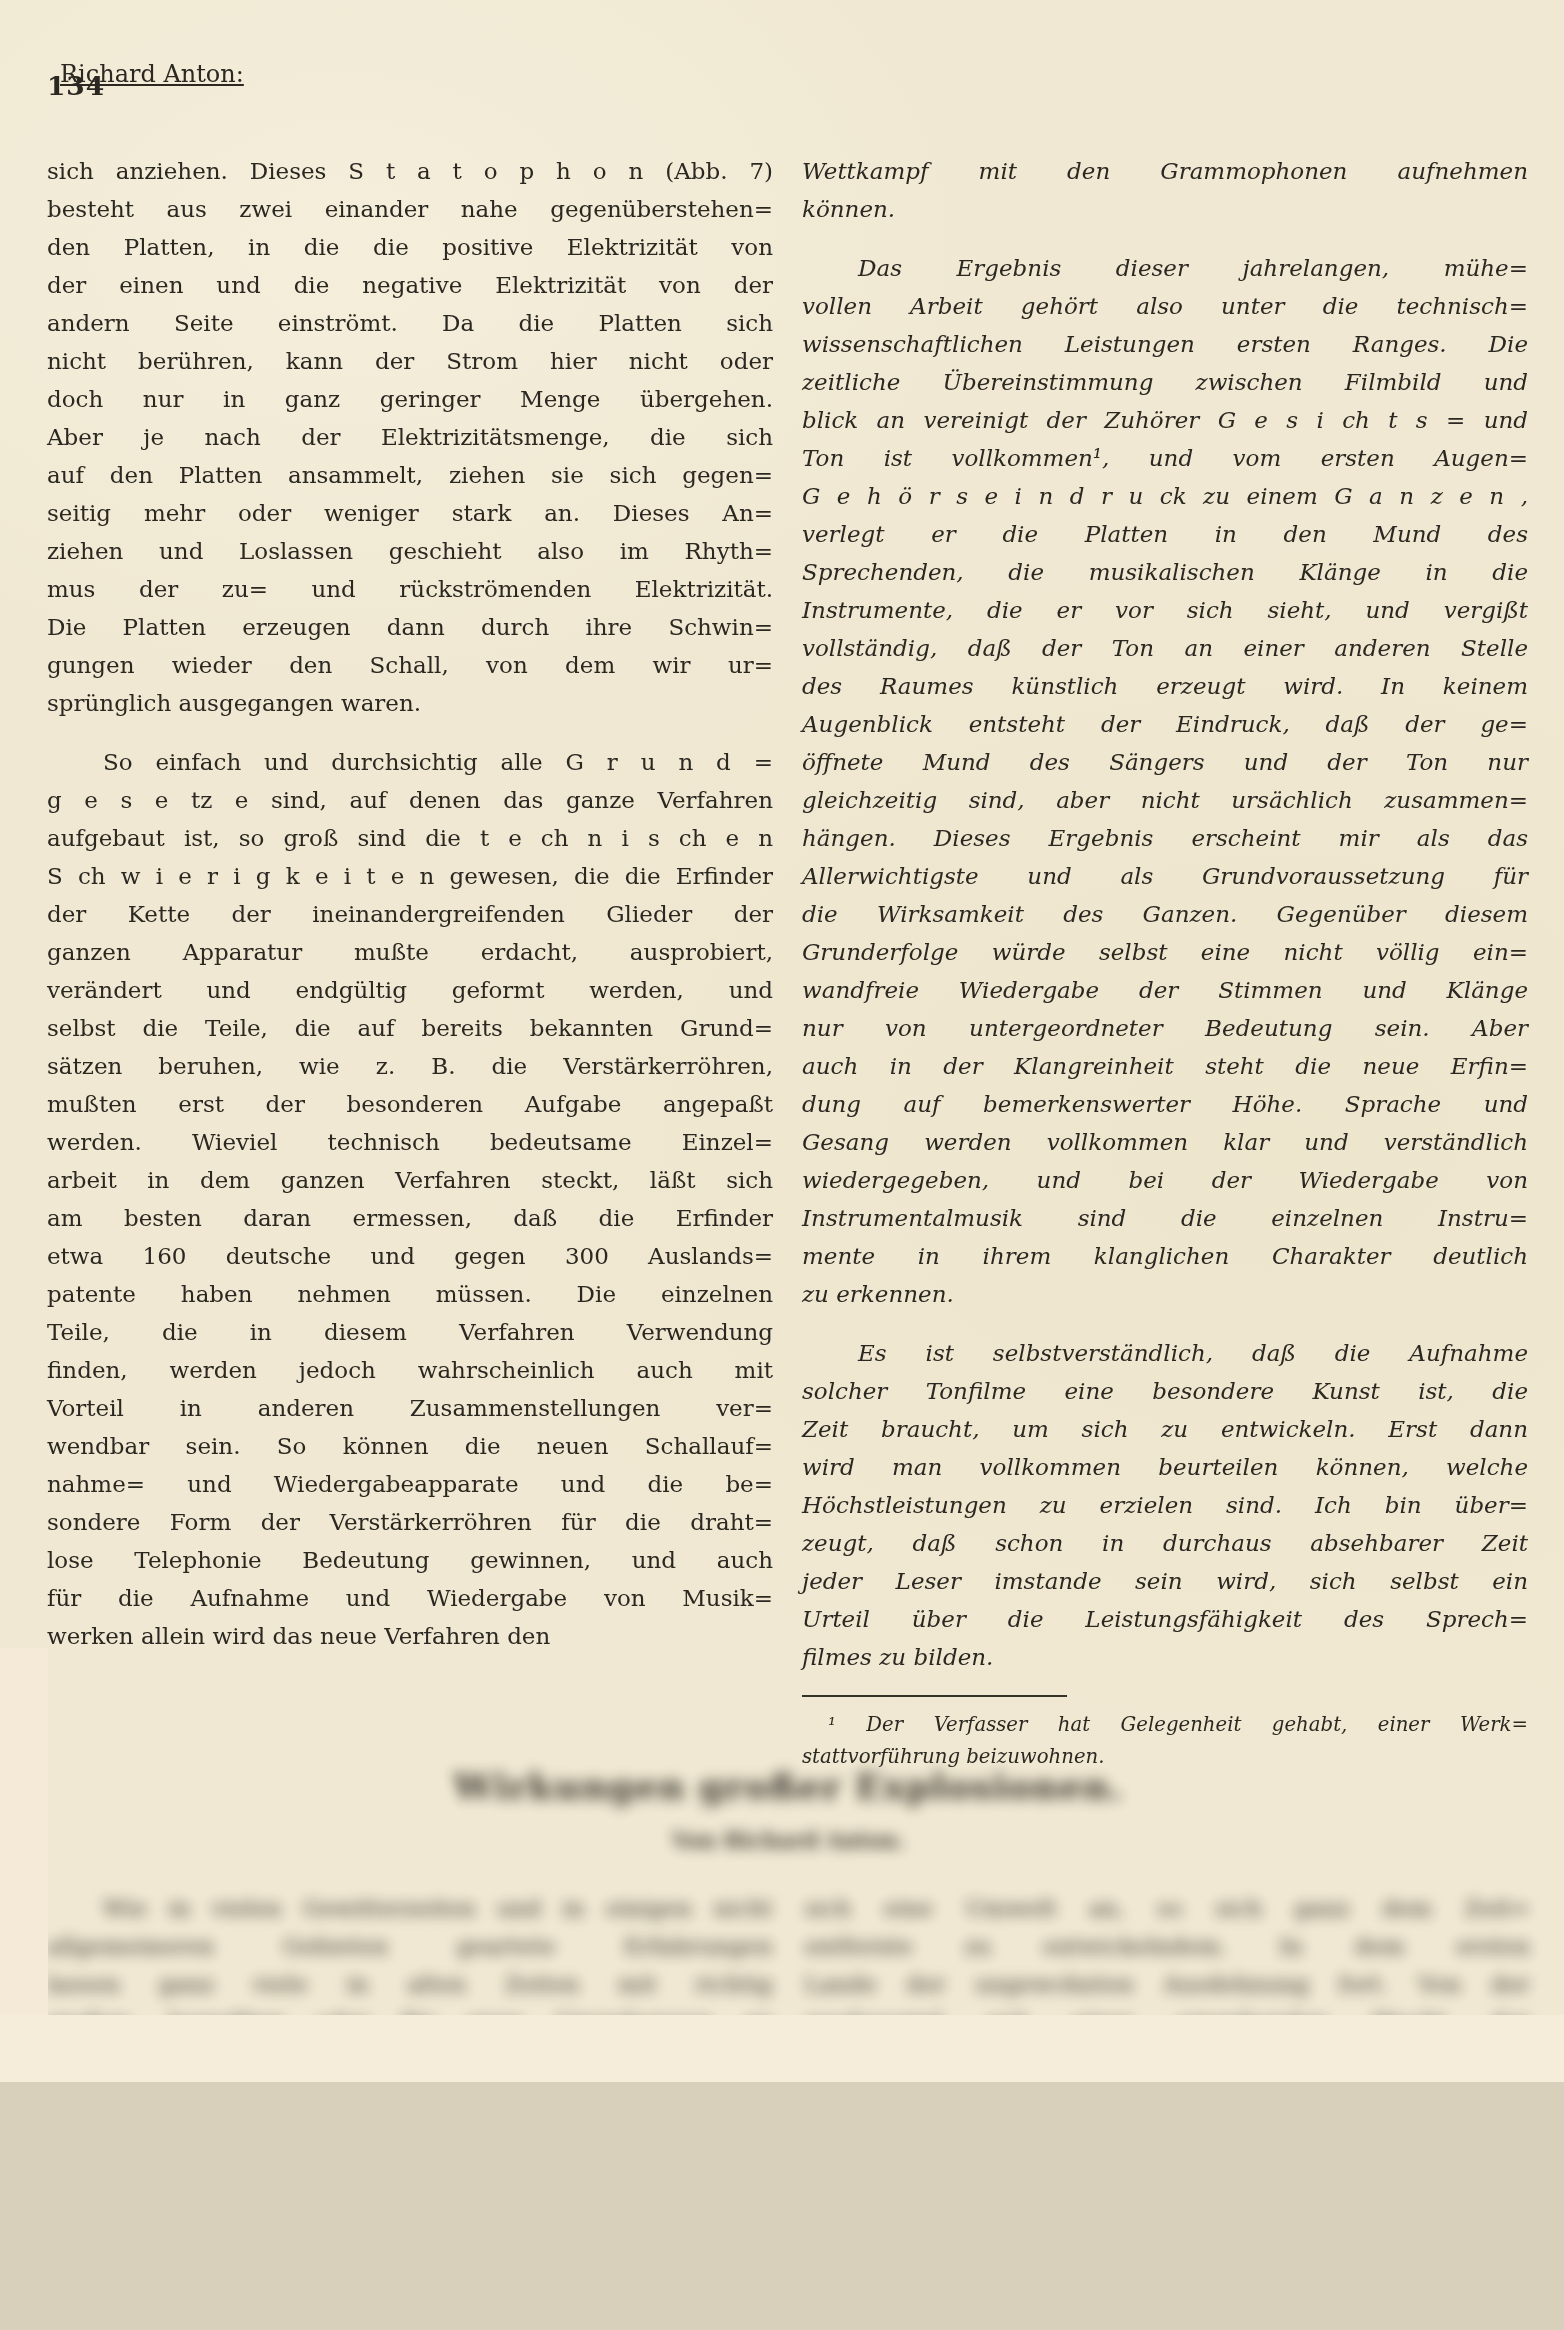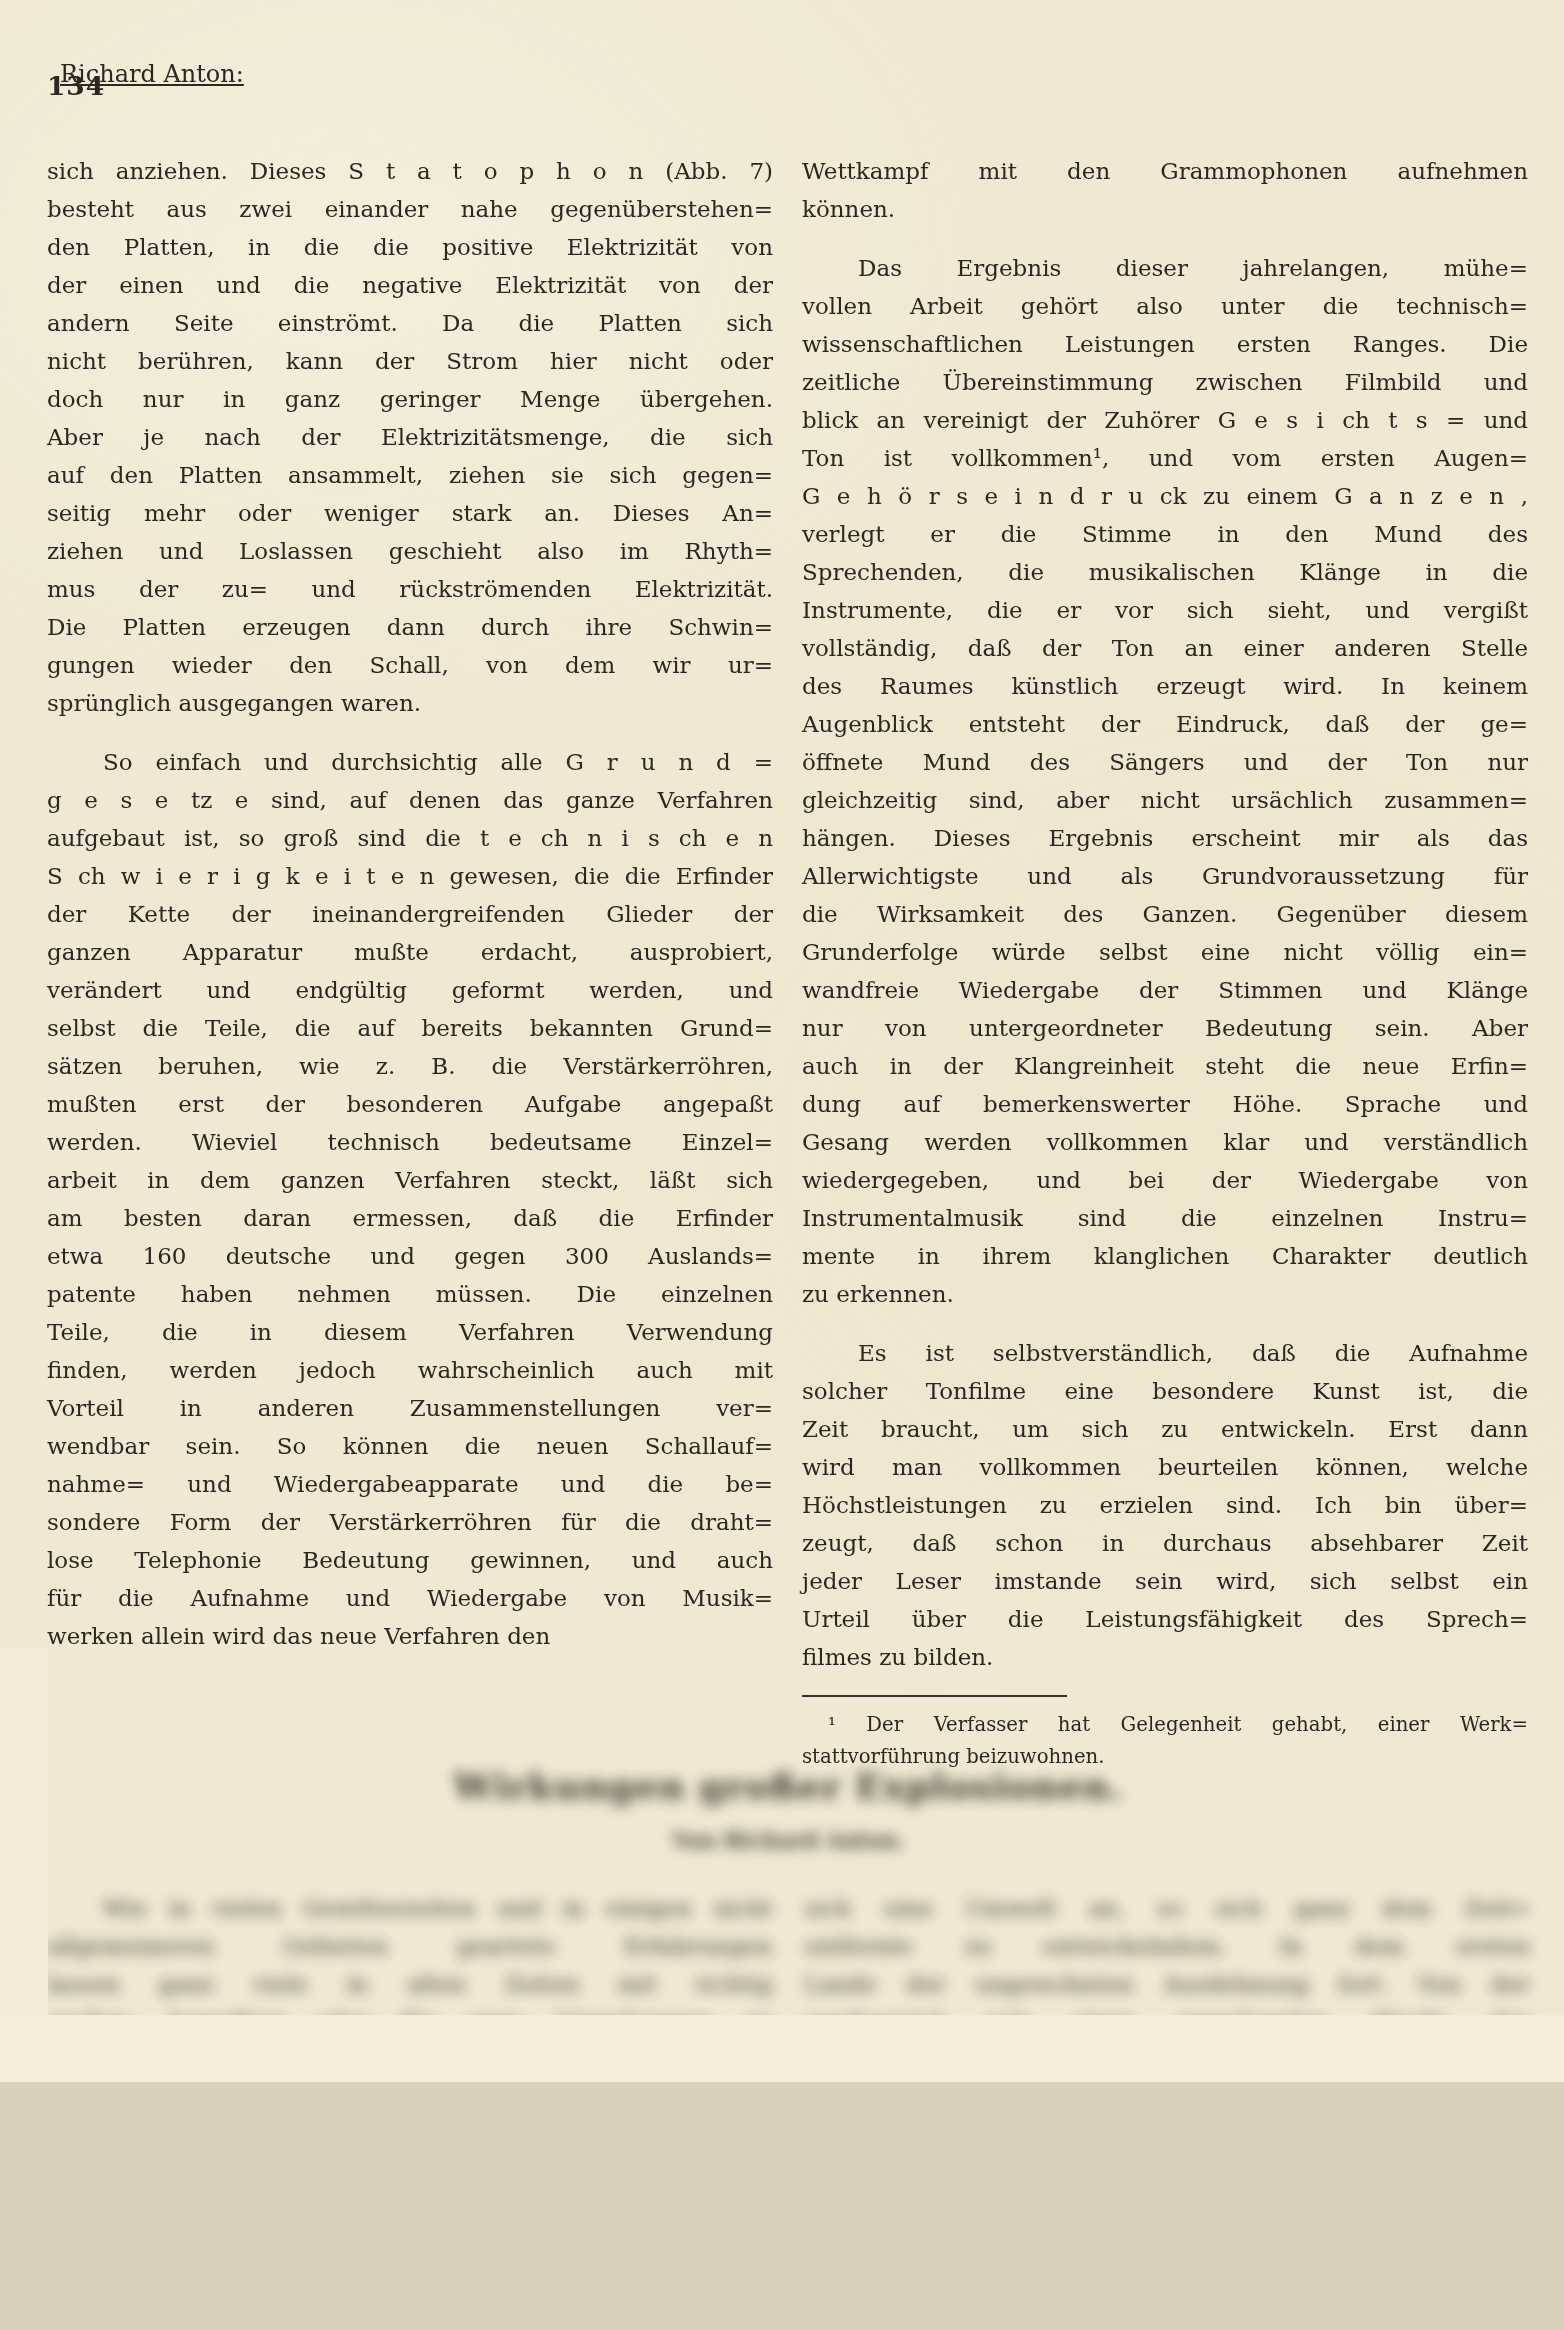--- a/index.html
+++ b/index.html
@@ -20,21 +20,21 @@
   }
   .running-header{
     position:absolute;left:60px;right:0;top:60px;
     text-align:left;font-size:24px;text-decoration:underline;
   }
   .col{
     position:absolute;top:152px;width:726px;
     font-size:23px;line-height:38px;
   }
   .col-left{left:47px;}
-  .col-right{left:802px;}
+  .col-right{left:802px;font-style:italic;}
   .para{margin-top:21px;}
   .para:first-child{margin-top:0;}
   .tline{text-align:justify;text-align-last:justify;}
   .lastline{text-align-last:left;}
   .indent .tline:first-child{text-indent:56px;}
 
   .footnote{margin-top:12px;font-size:19.7px;line-height:32px;}
   .footnote .indent .tline:first-child{text-indent:26px;}
   .footnote-rule{width:265px;border:0;border-top:2.6px solid #35322a;margin:19px 0 8.5px 0;}
 
@@ -126,21 +126,21 @@
           <div class="tline lastline">können.</div>
         </div>
         <div class="para indent">
           <div class="tline">Das Ergebnis dieser jahrelangen, mühe=</div>
           <div class="tline">vollen Arbeit gehört also unter die technisch=</div>
           <div class="tline">wissenschaftlichen Leistungen ersten Ranges. Die</div>
           <div class="tline">zeitliche Übereinstimmung zwischen Filmbild und</div>
           <div class="tline">blick an vereinigt der Zuhörer G e s i ch t s = und</div>
           <div class="tline">Ton ist vollkommen¹, und vom ersten Augen=</div>
           <div class="tline">G e h ö r s e i n d r u ck zu einem G a n z e n ,</div>
-          <div class="tline">verlegt er die Stimme in den Mund des</div>
+          <div class="tline">verlegt er die Platten in den Mund des</div>
           <div class="tline">Sprechenden, die musikalischen Klänge in die</div>
           <div class="tline">Instrumente, die er vor sich sieht, und vergißt</div>
           <div class="tline">vollständig, daß der Ton an einer anderen Stelle</div>
           <div class="tline">des Raumes künstlich erzeugt wird. In keinem</div>
           <div class="tline">Augenblick entsteht der Eindruck, daß der ge=</div>
           <div class="tline">öffnete Mund des Sängers und der Ton nur</div>
           <div class="tline">gleichzeitig sind, aber nicht ursächlich zusammen=</div>
           <div class="tline">hängen. Dieses Ergebnis erscheint mir als das</div>
           <div class="tline">Allerwichtigste und als Grundvoraussetzung für</div>
           <div class="tline">die Wirksamkeit des Ganzen. Gegenüber diesem</div>

